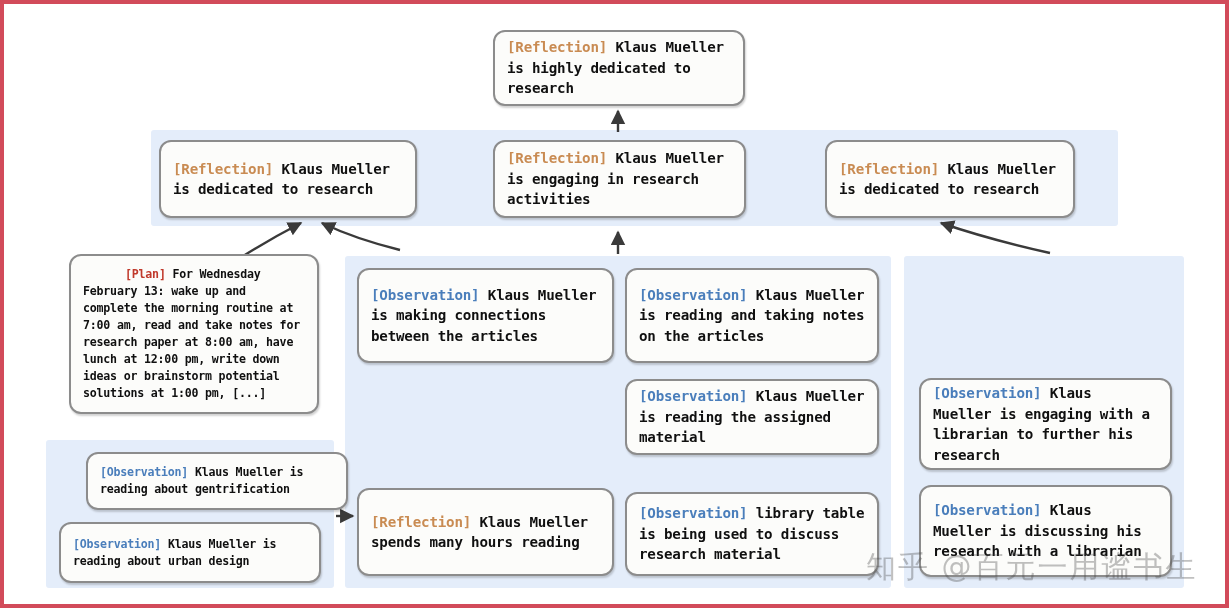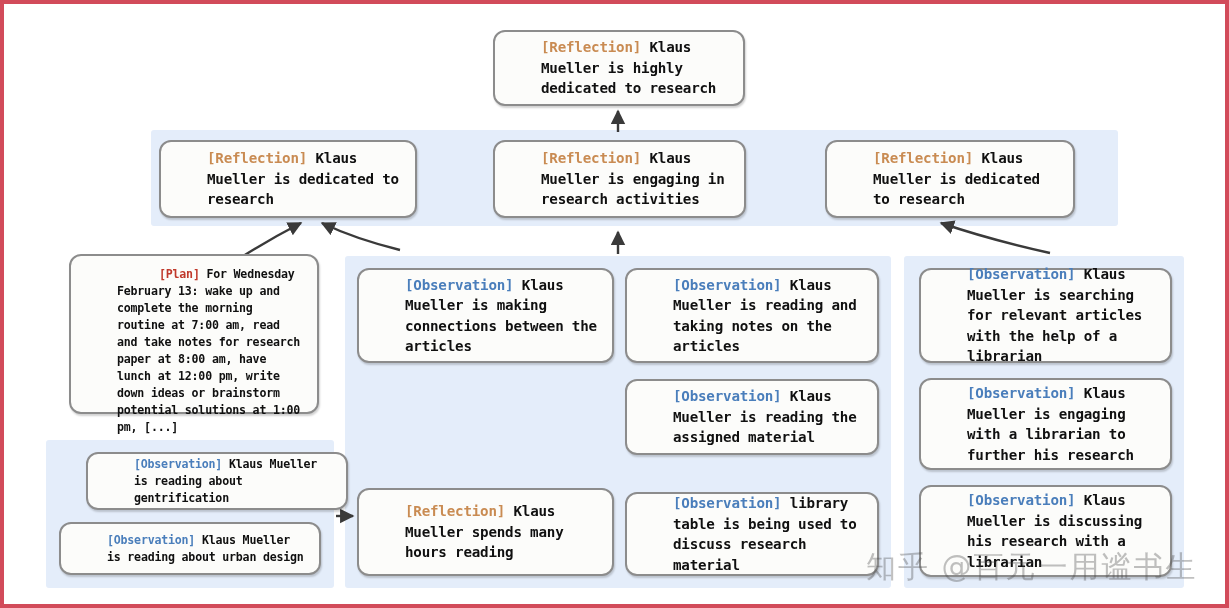--- a/index.html
+++ b/index.html
@@ -28,21 +28,20 @@
   .node {
     position: absolute;
     background: #fcfcfa;
     border: 2px solid #8c8c8c;
     border-radius: 12px;
     box-sizing: border-box;
     z-index: 3;
     display: flex;
     align-items: center;
     box-shadow: 1px 2px 2px rgba(0,0,0,0.18);
-    padding-left: 34px;
   }
   .node .txt {
     padding: 0 12px;
     font-weight: bold;
     font-size: 14.2px;
     line-height: 20.5px;
     color: #101010;
     letter-spacing: -0.2px;
     width: 100%;
   }
@@ -138,21 +137,21 @@
       <span class="tag tag-plan">[Plan]</span><span> For Wednesday February 13: wake up and complete the morning routine at 7:00 am, read and take notes for research paper at 8:00 am, have lunch at 12:00 pm, write down ideas or brainstorm potential solutions at 1:00 pm, [...]</span>
     </div>
   </div>
 
   <div class="node small" style="left:55px; top:448px; width:262px; height:58px;margin-left:27px;">
     <div class="txt">
       <span class="tag tag-observation">[Observation]</span><span> Klaus Mueller is reading about gentrification</span>
     </div>
   </div>
 
-  <div class="node small" style="left:55px; top:518px; width:262px; height:53px;">
+  <div class="node small" style="left:55px; top:518px; width:262px; height:61px;">
     <div class="txt">
       <span class="tag tag-observation">[Observation]</span><span> Klaus Mueller is reading about urban design</span>
     </div>
   </div>
 
   <div class="node" style="left:353px; top:264px; width:257px; height:95px;">
     <div class="txt">
       <span class="tag tag-observation">[Observation]</span><span> Klaus Mueller is making connections between the articles</span>
     </div>
   </div>
@@ -175,25 +174,20 @@
       <span class="tag tag-observation">[Observation]</span><span> Klaus Mueller is reading the assigned material</span>
     </div>
   </div>
 
   <div class="node" style="left:621px; top:488px; width:254px; height:84px;">
     <div class="txt">
       <span class="tag tag-observation">[Observation]</span><span> library table is being used to discuss research material</span>
     </div>
   </div>
 
-  <div class="node" style="left:915px; top:264px; width:253px; height:95px;">
-    <div class="txt">
-      <span class="tag tag-observation">[Observation]</span><span> Klaus Mueller is searching for relevant articles with the help of a librarian</span>
-    </div>
-  </div>
 
   <div class="node" style="left:915px; top:374px; width:253px; height:92px;">
     <div class="txt">
       <span class="tag tag-observation">[Observation]</span><span> Klaus Mueller is engaging with a librarian to further his research</span>
     </div>
   </div>
 
   <div class="node" style="left:915px; top:481px; width:253px; height:92px;">
     <div class="txt">
       <span class="tag tag-observation">[Observation]</span><span> Klaus Mueller is discussing his research with a librarian</span>

